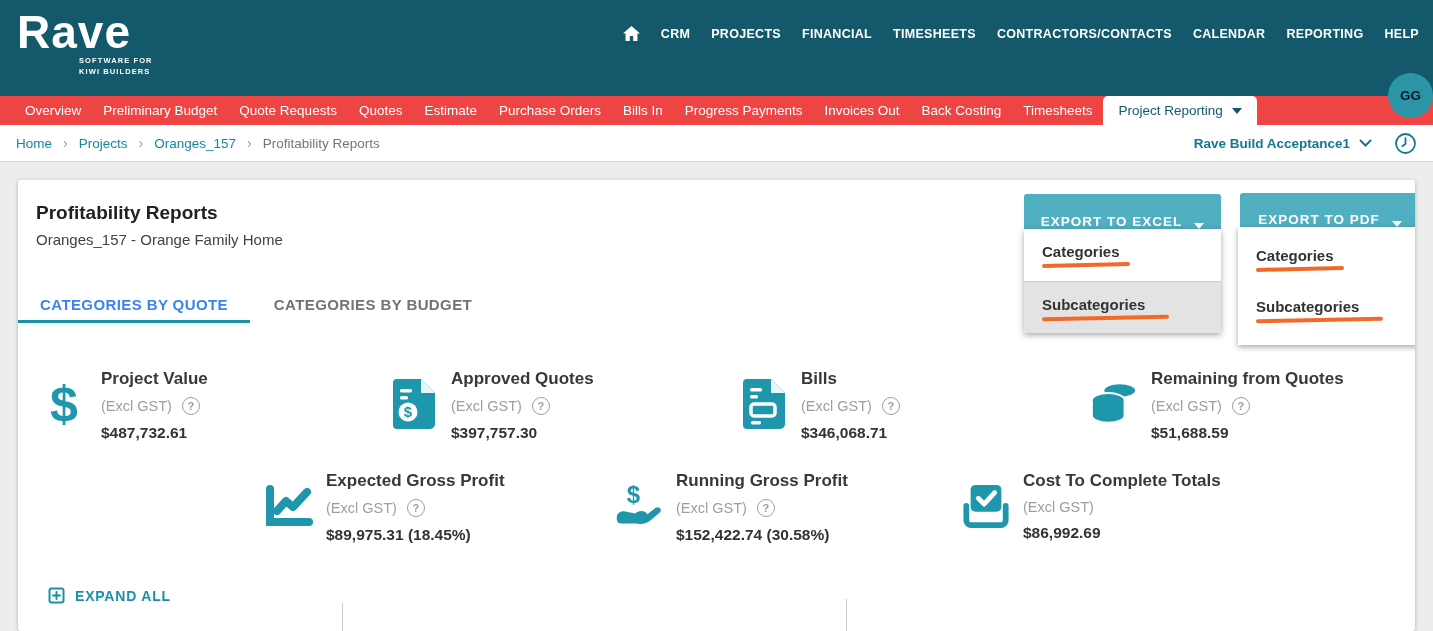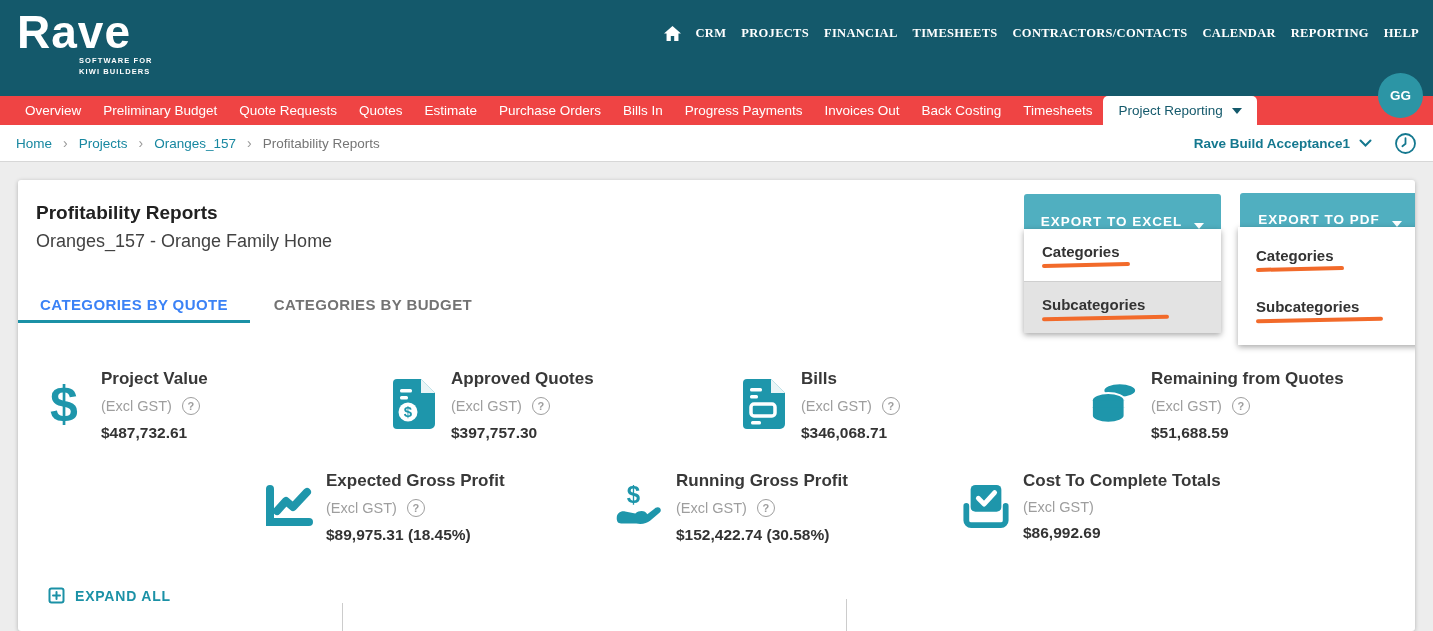--- a/index.html
+++ b/index.html
@@ -9,25 +9,25 @@
     background:#ededed;
     position:relative;
     overflow:hidden;
     color:#333;
   }
   
   .header { position:absolute; left:0; top:0; width:1433px; height:96px; background:#14596B; }
   .logo { position:absolute; left:17px; top:8px; cursor:pointer; }
   .logo-word { font-size:46px; font-weight:bold; color:#fff; letter-spacing:1px; line-height:1.05; }
   .logo-tag { margin-left:62px; margin-top:0px; color:#fff; font-size:7.5px; font-weight:bold; letter-spacing:1.1px; line-height:1.4; }
-  .top-nav { position:absolute; right:14px; top:26px; display:flex; align-items:center; gap:15px;font-family:Liberation Serif, serif; }
+  .top-nav { position:absolute; right:14px; top:26px; display:flex; align-items:center; gap:21px; }
   .top-nav a { color:#fff; font-size:12.5px; font-weight:bold; letter-spacing:0.3px; text-decoration:none; cursor:pointer; white-space:nowrap; }
   .home-ic { display:flex; align-items:center; cursor:pointer; }
-  .avatar { position:absolute; right:10px; top:73px; width:45px; height:45px; border-radius:50%;
-            background:#2C95A5; color:#ffffff; font-size:13.5px; font-weight:bold;
+  .avatar { position:absolute; right:0; top:73px; width:45px; height:45px; border-radius:50%;
+            background:#2C95A5; color:#0f172a; font-size:13.5px; font-weight:bold;
             display:flex; align-items:center; justify-content:center; z-index:30; cursor:pointer; }
   
   .subnav { position:absolute; left:0; top:96px; width:1433px; height:29px; background:#ef4444;
             display:flex; align-items:stretch; padding-left:14px; }
   .subnav .sn-item { color:#fff; font-size:13.5px; line-height:29px; padding:0 11px; cursor:pointer; white-space:nowrap; }
   .sn-active { background:#fff; color:#14596B; border-radius:5px 5px 0 0;
                display:flex; align-items:center; gap:9px; padding:0 15px; font-size:13.5px; cursor:pointer; }
   .caret-down { width:0; height:0; border-left:5px solid transparent; border-right:5px solid transparent; border-top:6px solid currentColor; display:inline-block; }
   
   .crumbbar { position:absolute; left:0; top:125px; width:1433px; height:37px; background:#fff;
@@ -35,21 +35,21 @@
   .crumb-link { color:#1787A0; text-decoration:none; cursor:pointer; }
   .crumb-sep { color:#999; margin:0 11px; font-size:14px; }
   .crumb-cur { color:#757575; }
   .crumb-right { margin-left:auto; display:flex; align-items:center; }
   .account { display:flex; align-items:center; gap:9px; cursor:pointer; color:#14788F; font-weight:bold; font-size:13.5px; }
   .clock { margin-left:22px; display:flex; align-items:center; cursor:pointer; }
   
   .card { position:absolute; left:18px; top:180px; width:1397px; height:451px; background:#fff;
           border-radius:3px; box-shadow:0 1px 4px rgba(0,0,0,0.25); overflow:hidden; }
   .page-title { position:absolute; left:18px; top:22px; font-size:19px; font-weight:bold; color:#212121; }
-  .page-sub   { position:absolute; left:18px; top:51px; font-size:18px; color:#424242; }
+  .page-sub   { position:absolute; left:18px; top:51px; font-size:15px; color:#424242; }
   
   .x-btn { position:absolute; background:#50AFC0; color:#fff; border:none; border-radius:3px 3px 0 0;
            display:flex; align-items:flex-end; justify-content:center; gap:12px;
            font-family:inherit; font-size:13.5px; font-weight:bold; letter-spacing:1px; cursor:pointer; }
   .btn-excel { left:1006px; top:14px; width:197px; height:35px; }
   .btn-pdf   { left:1222px; top:13px; width:180px; height:34px; }
   .menu { position:absolute; background:#fff; box-shadow:0 2px 6px rgba(0,0,0,0.35); z-index:20; }
   .menu-excel { left:1006px; top:49px; width:197px; }
   .menu-pdf   { left:1220px; top:47px; width:183px; padding:6px 0 10px; }
   .menu-item { padding:0 0 0 18px; height:52px; display:flex; flex-direction:column; justify-content:center; cursor:pointer; }

